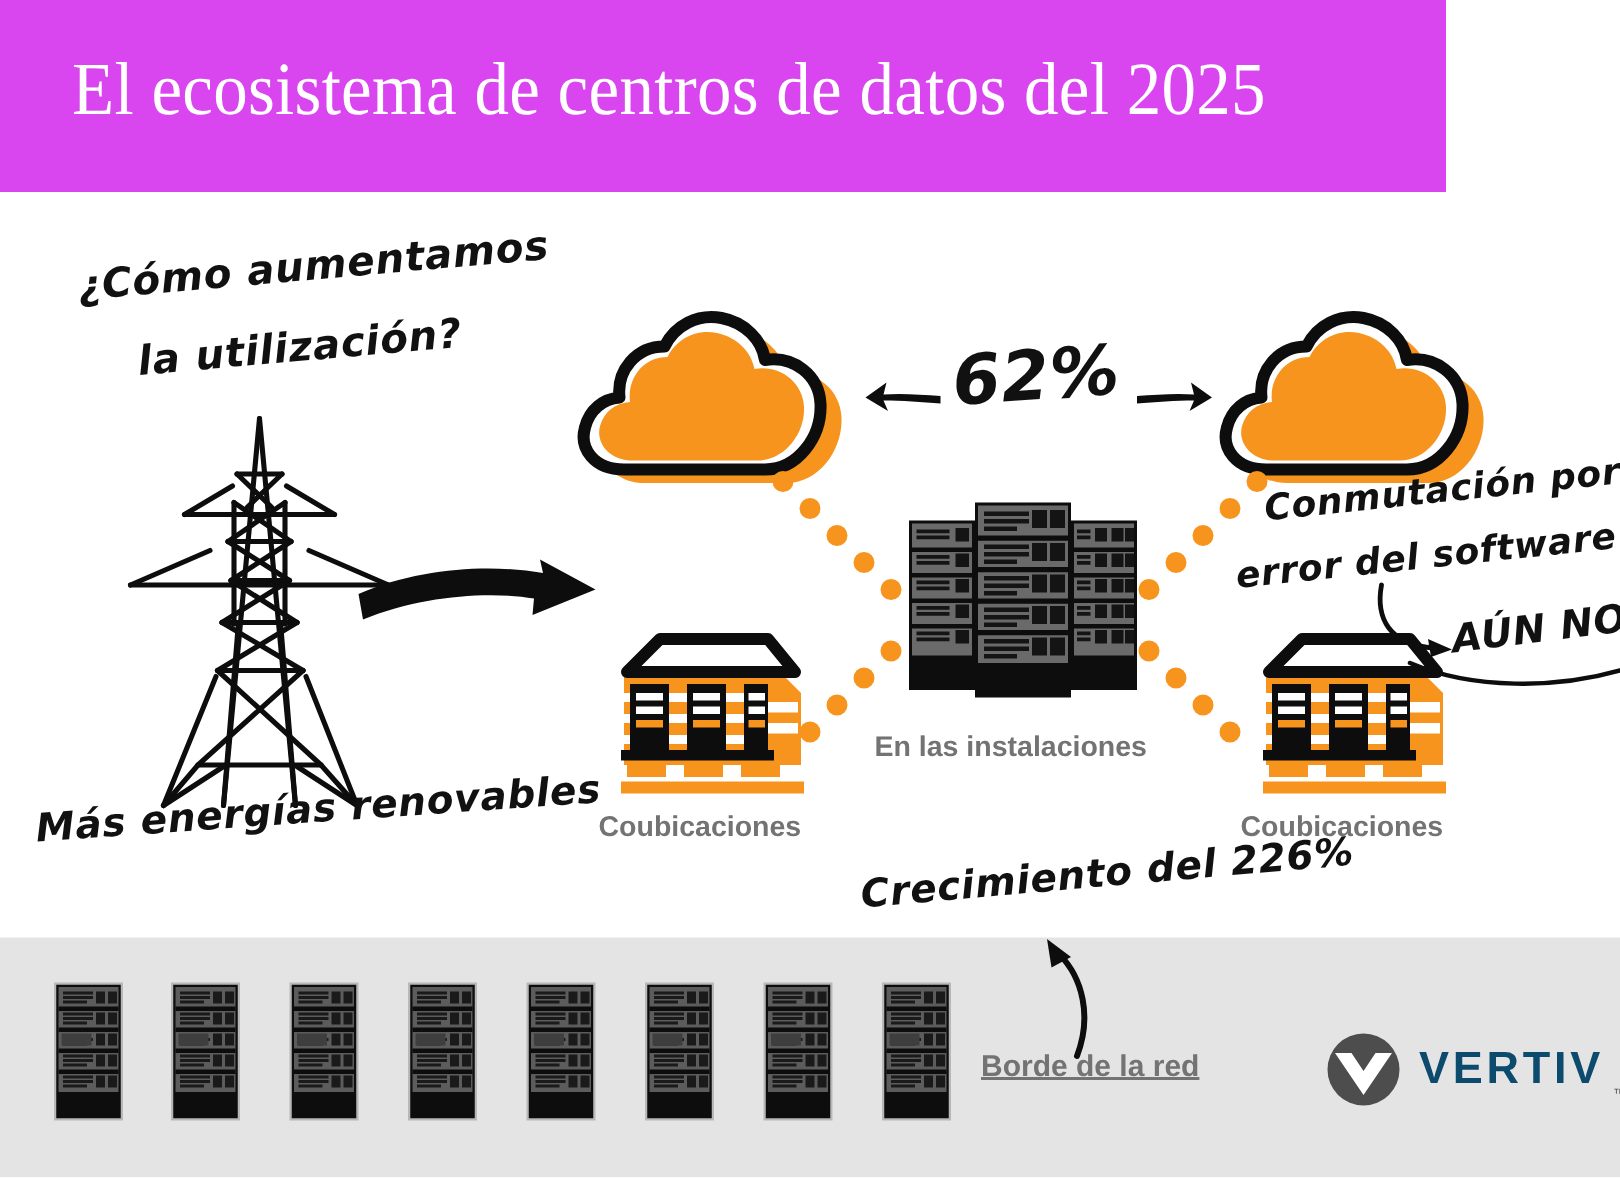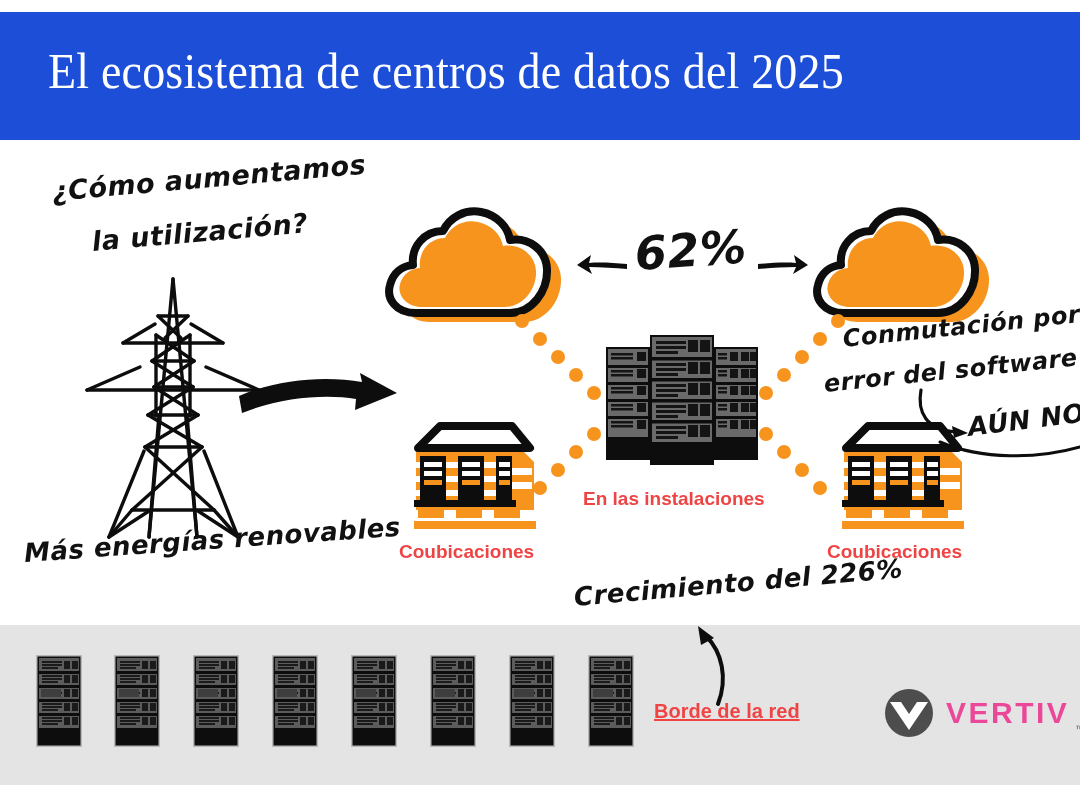--- a/index.html
+++ b/index.html
@@ -12,24 +12,24 @@
     width: 1080px;
     height: 785px;
     background: #ffffff;
     overflow: hidden;
     font-family: "Liberation Sans", sans-serif;
   }
 
   
   #header-bar {
     position: absolute;
-    left: 0; top: 12px;
-    width: 1080px;
+    left: 0; top: 0;
+    width: 964px;
     height: 128px;
-    background: #1d4ed8;
+    background: #d946ef;
   }
   #header-title {
     position: absolute;
     left: 48px;
     top: 30px;
     color: #ffffff;
     font-family: "Liberation Serif", "DejaVu Serif", serif;
     font-size: 50px;
     font-weight: 400;
     letter-spacing: 0.2px;
@@ -57,39 +57,39 @@
     font-weight: 700;
     color: #111111;
     white-space: nowrap;
     letter-spacing: 0.5px;
   }
 
   
   .label-bold {
     font-family: "Liberation Sans", sans-serif;
     font-weight: 700;
-    color: #ef4444;
+    color: #737373;
     white-space: nowrap;
   }
 
   
   #vertiv-logo {
     position: absolute;
     left: 884px;
     top: 688px;
     display: flex;
     align-items: center;
     gap: 12px;
   }
   #vertiv-wordmark {
     font-family: "Liberation Sans", sans-serif;
     font-weight: 700;
     font-size: 30px;
     letter-spacing: 2.5px;
-    color: #ec4899;
+    color: #0c4a6e;
   }
   #vertiv-tm {
     font-family: "Liberation Sans", sans-serif;
     font-size: 9px;
     color: #4d4d4d;
     align-self: flex-end;
     margin-left: -6px;
     margin-bottom: 4px;
   }
 

